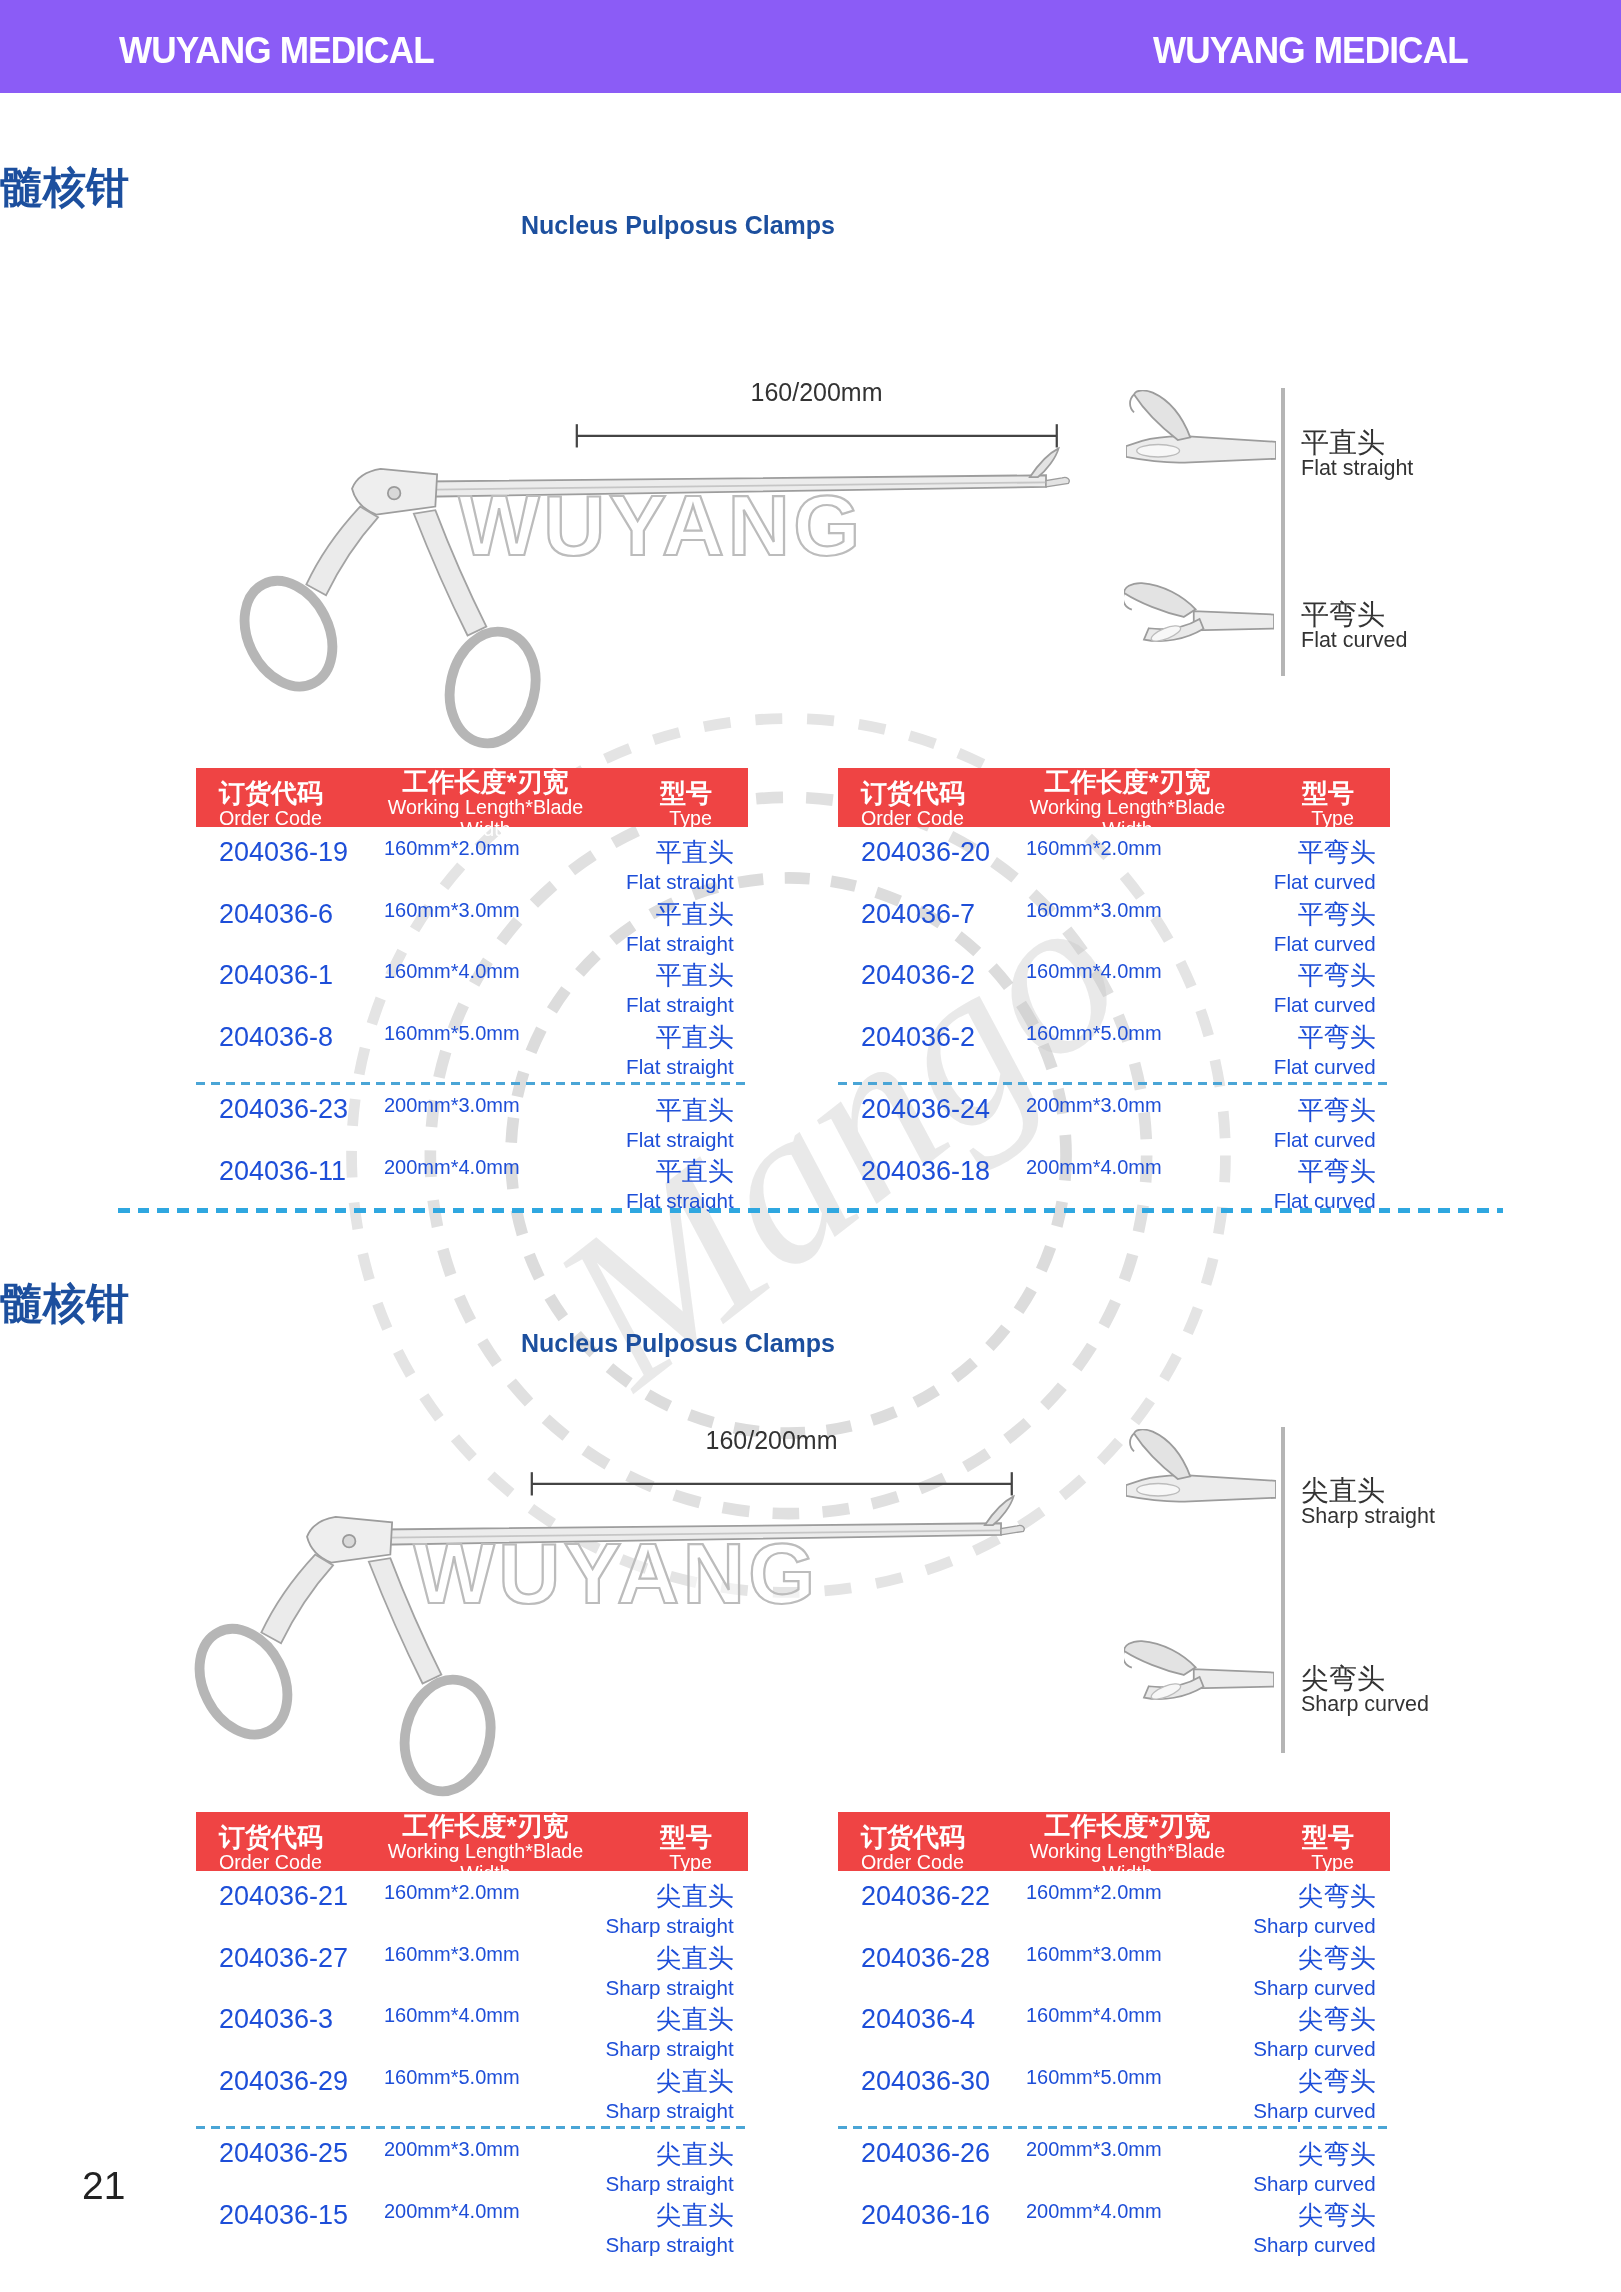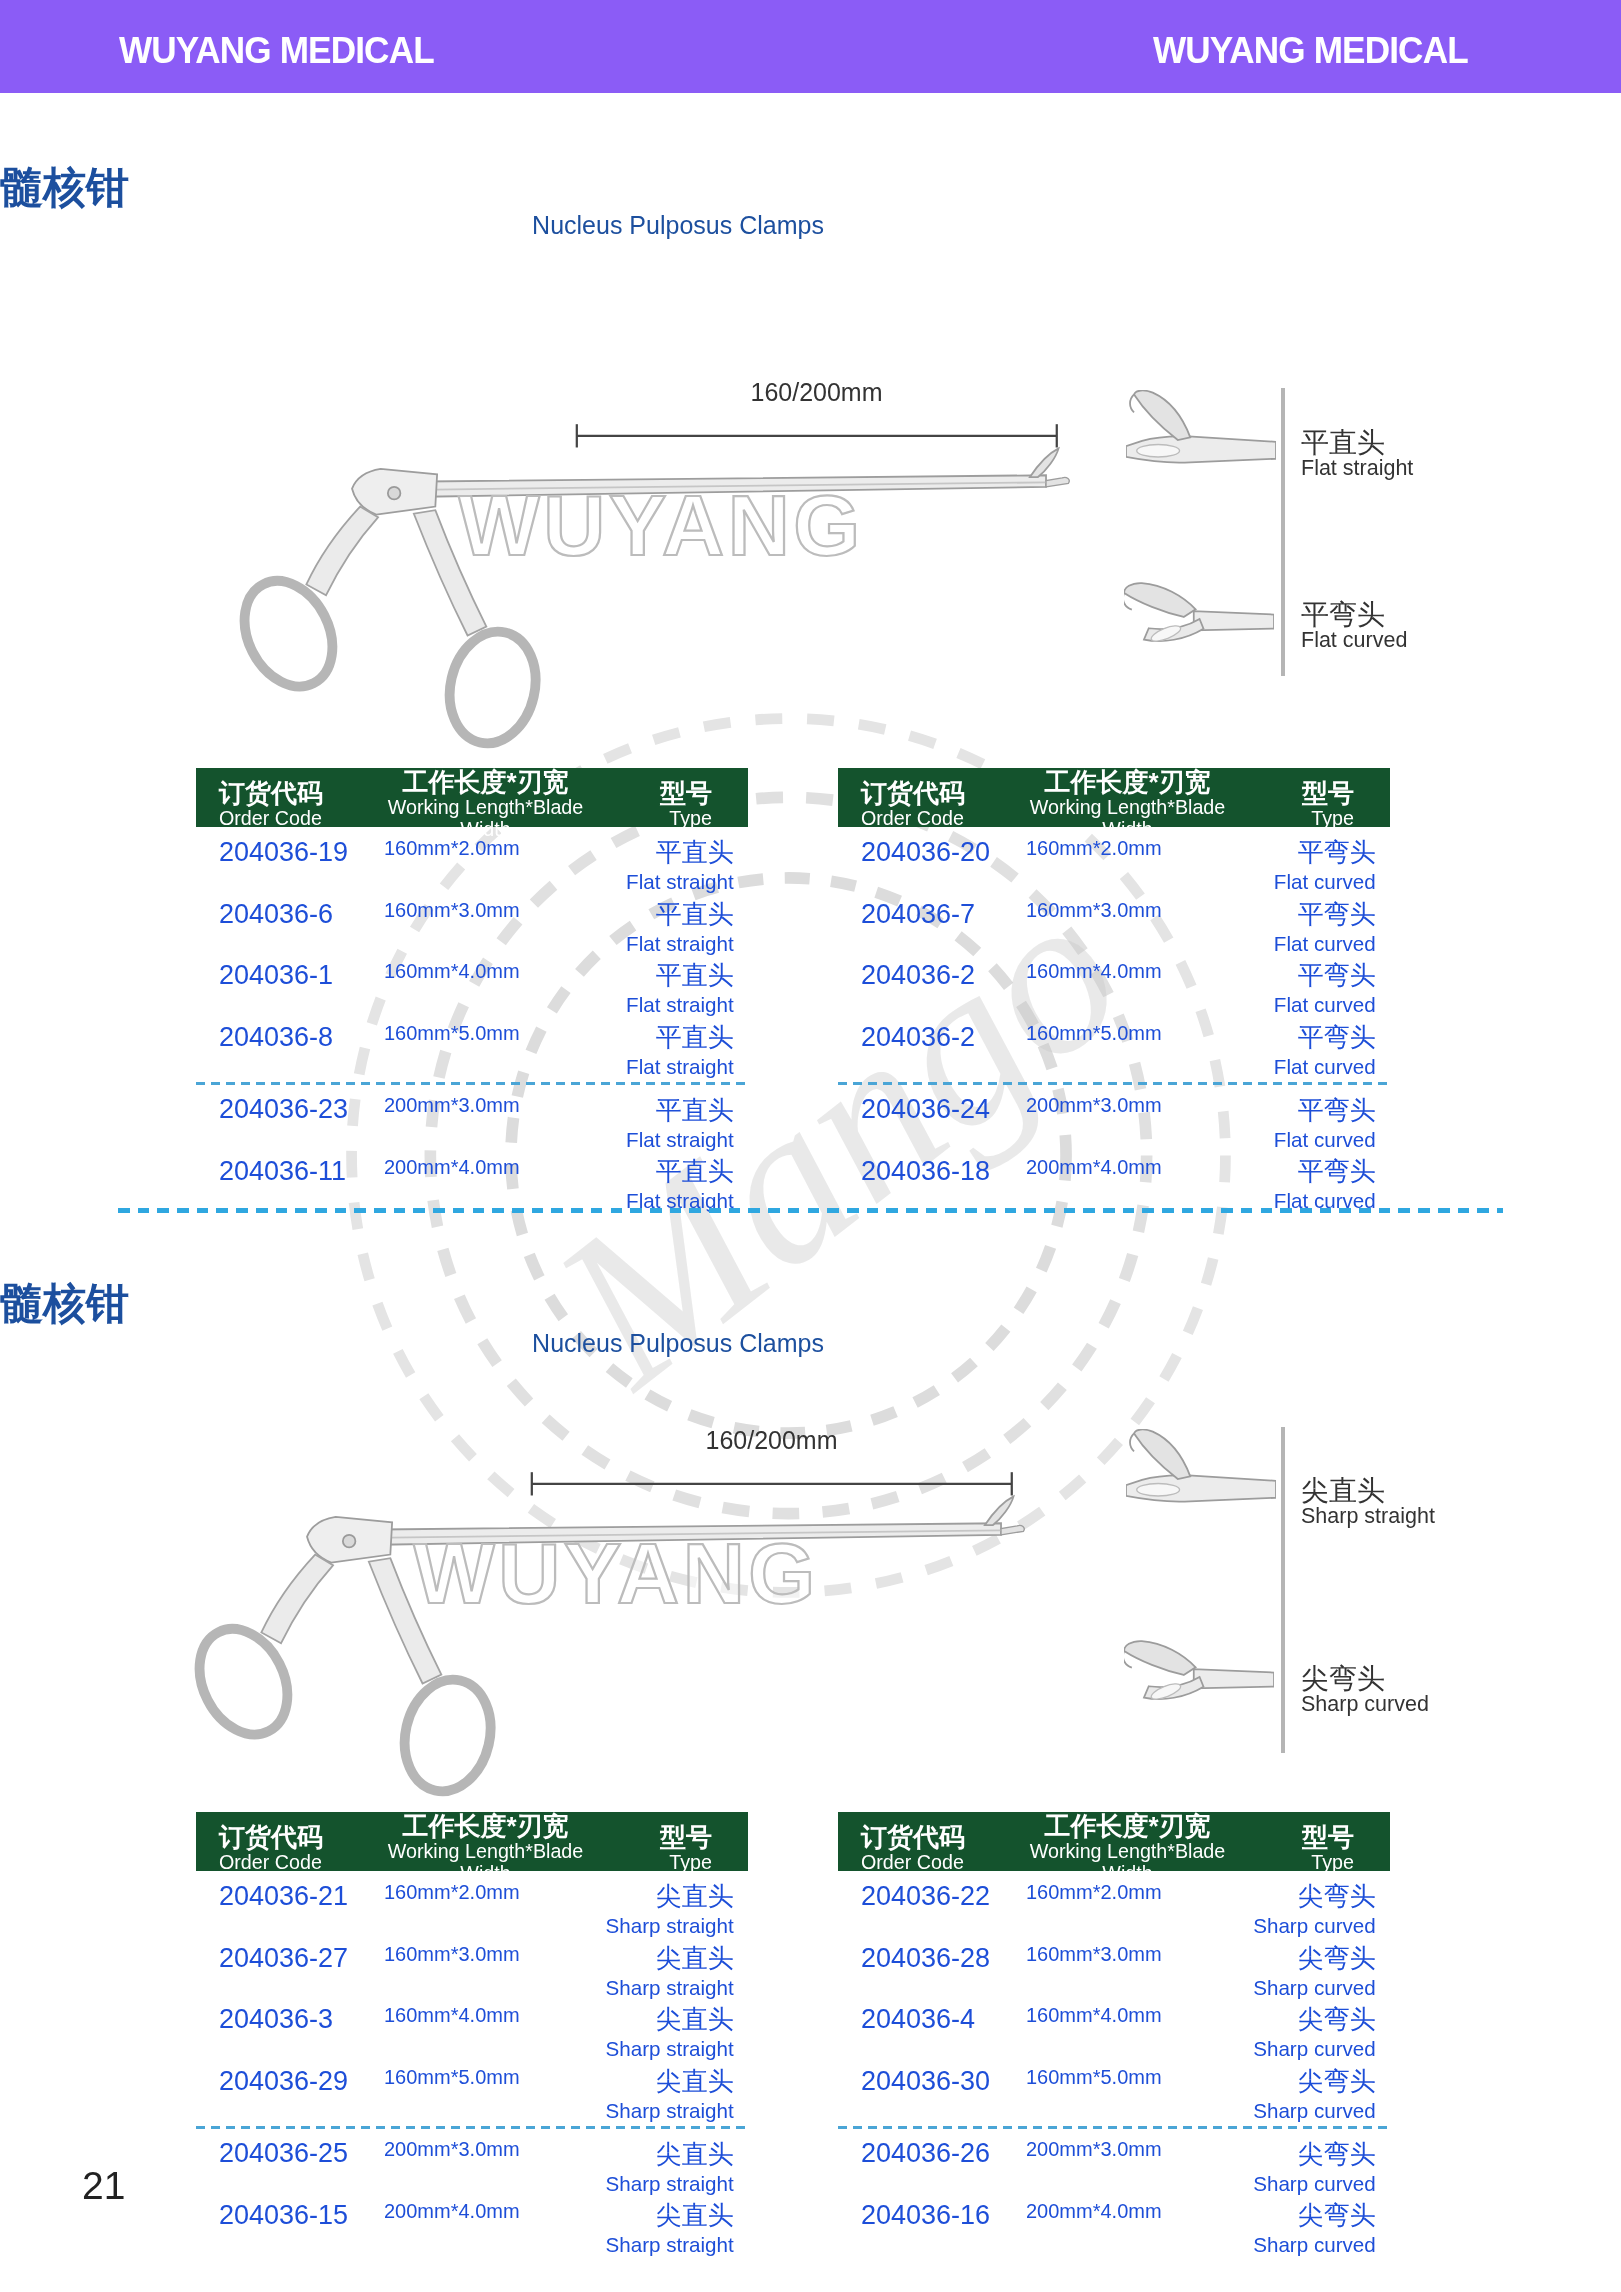--- a/index.html
+++ b/index.html
@@ -10,21 +10,21 @@
   .brand{position:absolute;top:30px;font-size:37px;font-weight:bold;color:#fff;
          letter-spacing:-0.9px;transform:scaleX(.95);transform-origin:left;white-space:nowrap;}
   .brand-left{left:119px;}
   .brand-right{left:1153px;}
   
   .wm{position:absolute;left:287px;top:672px;width:1003px;height:967px;pointer-events:none;}
   
   .sec-title-cn{position:absolute;left:0;width:1621px;text-align:left;
                 color:#1c4f9e;font-weight:bold;font-size:43px;}
   .sec-title-en{position:absolute;left:0;width:1356px;text-align:center;
-                color:#1c4f9e;font-weight:normal;font-size:25px;}
+                color:#1c4f9e;font-weight:bold;font-size:25px;}
   .s1-cn{top:159px;} .s1-en{top:211px;}
   .s2-cn{top:1275px;} .s2-en{top:1329px;}
   
   .illus{position:absolute;width:985px;height:421px;}
   .illus-s1{left:224px;top:331px;}
   .illus-s2{left:179px;top:1379px;}
   .forceps{position:absolute;left:0;top:0;width:985px;height:421px;}
   .dim-label{position:absolute;left:494px;top:47px;width:197px;text-align:center;
              font-size:25px;color:#333;}
   
@@ -41,21 +41,21 @@
   .tip-cn{position:absolute;left:177px;font-size:28px;color:#333;}
   .tip-en{position:absolute;left:177px;font-size:21.5px;color:#333;}
   .tp-s1 .tip-cn-1{top:43px;} .tp-s1 .tip-en-1{top:75px;}
   .tp-s1 .tip-cn-2{top:215px;} .tp-s1 .tip-en-2{top:247px;}
   .tp-s2 .tip-cn-1{top:52px;} .tp-s2 .tip-en-1{top:84px;}
   .tp-s2 .tip-cn-2{top:240px;} .tp-s2 .tip-en-2{top:272px;}
   
   .table{position:absolute;width:552px;}
   .t1{left:196px;top:768px;} .t2{left:838px;top:768px;}
   .t3{left:196px;top:1812px;} .t4{left:838px;top:1812px;}
-  .thead{display:grid;grid-template-columns:188px 1fr 161px;background:#14532d;color:#fff;
+  .thead{display:grid;grid-template-columns:188px 1fr 161px;background:#ef4444;color:#fff;
          height:59px;align-items:center;}
   .th .hcn{font-size:26px;font-weight:bold;line-height:29px;}
   .th .hen{font-size:19.7px;font-weight:normal;line-height:21.5px;}
   .th-code{padding-left:23px;}
   .th-spec{text-align:center;}
   .th-type{text-align:right;padding-right:36px;}
   .tbody{margin-top:5.4px;}
   .trow{display:grid;grid-template-columns:188px 1fr 161px;min-height:51px;color:#1d4ed8;}
   .cell-code{font-size:27px;padding-left:23px;padding-top:4.5px;}
   .cell-spec{font-size:20px;padding-top:4.5px;}

